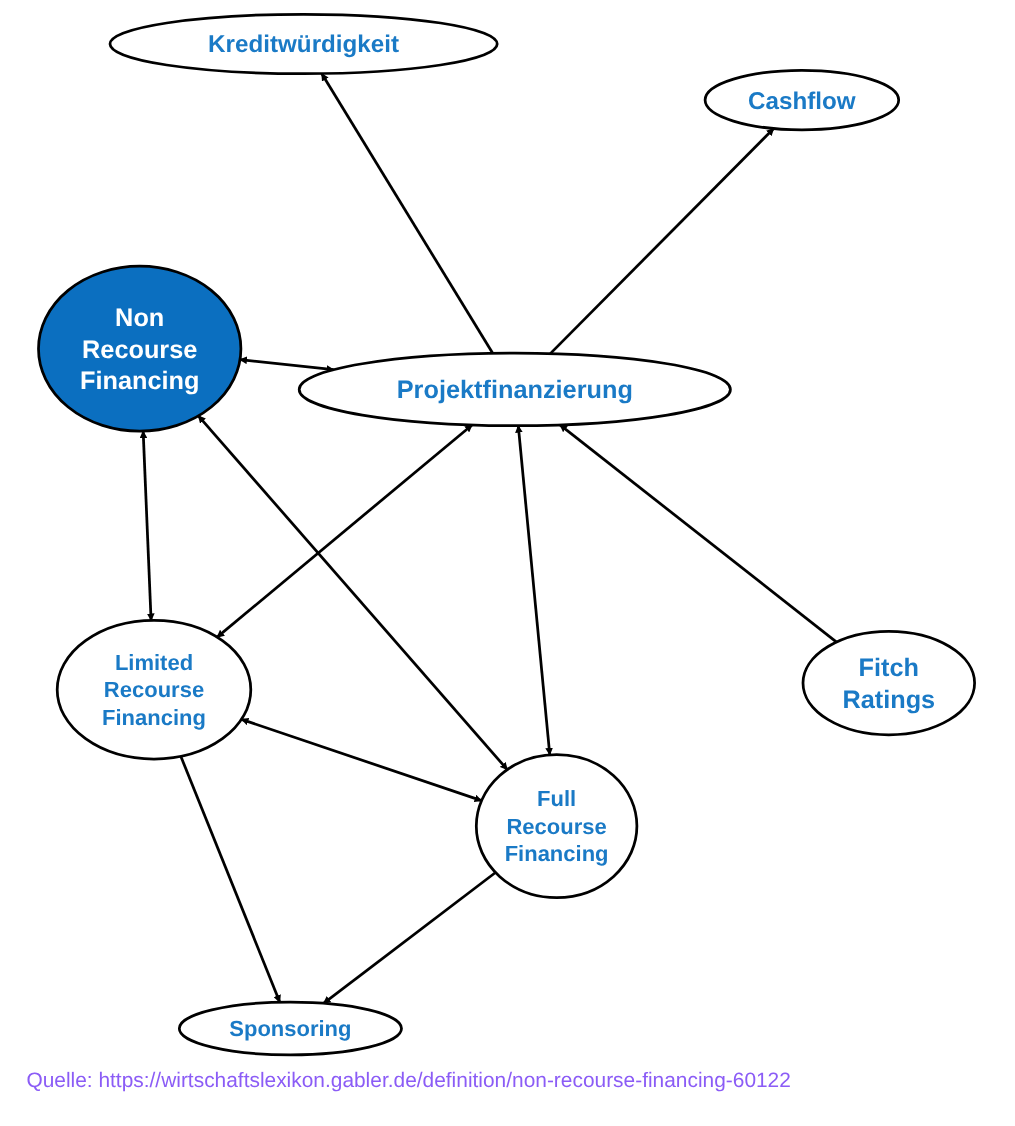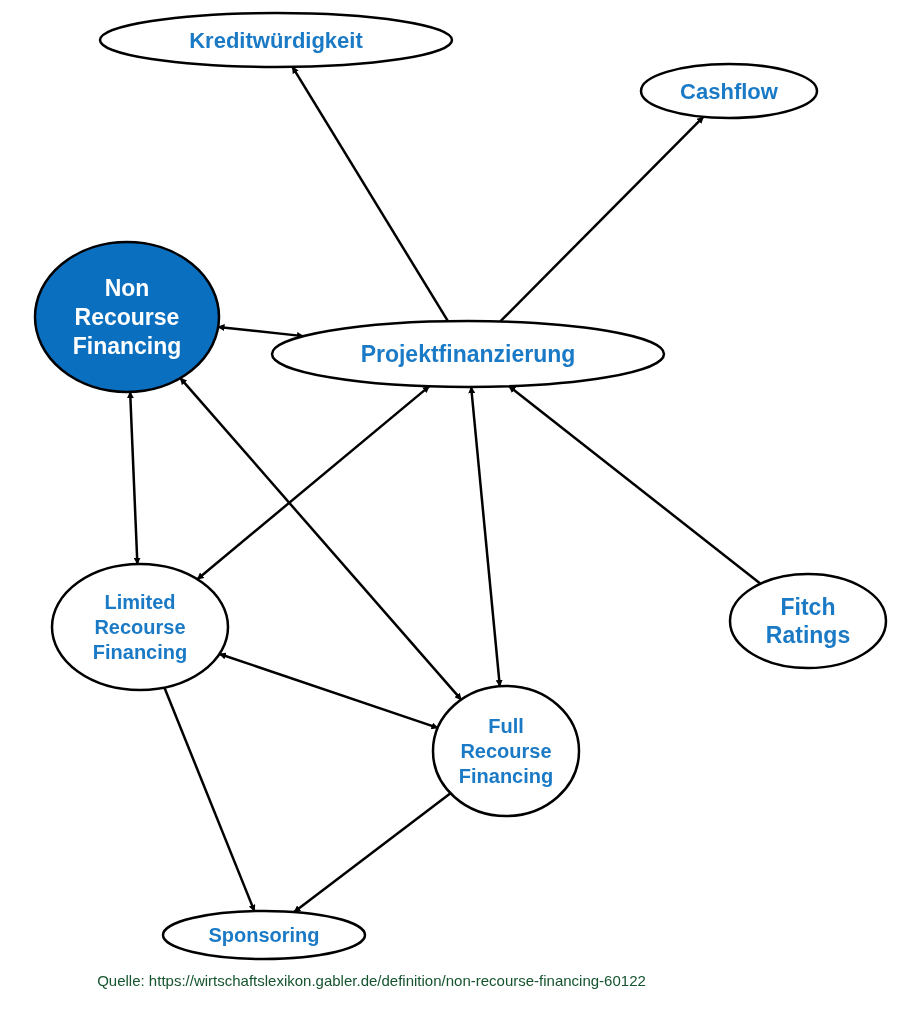--- a/index.html
+++ b/index.html
@@ -1,21 +1,21 @@
 <!DOCTYPE html>
 <html><head>
 <meta charset="utf-8">
 <style>
   html, body { margin: 0; padding: 0; background: #ffffff; }
   body { width: 923px; height: 1024px; position: relative; overflow: hidden; }
   svg { position: absolute; left: 0; top: 0; }
   .node-text { font-family: "Liberation Sans", sans-serif; font-weight: bold; fill: #1a7ac6; text-anchor: middle; }
   .node-text.filled { fill: #ffffff; }
   .caption { position: absolute; left: 0; width: 743px; top: 972px; text-align: center;
-             font-family: "Liberation Sans", sans-serif; font-size: 15px; color: #14532d; }
+             font-family: "Liberation Sans", sans-serif; font-size: 19px; color: #8b5cf6; }
 </style>
 </head>
 <body>
 
 <svg id="diagram" width="923" height="1024" viewBox="0 0 923 1024">
   <defs>
     <marker id="arrow" viewBox="0 0 10 10" refX="9" refY="5" markerWidth="7" markerHeight="7" orient="auto-start-reverse" markerUnits="userSpaceOnUse">
       <path d="M0,0 L10,5 L0,10 z" fill="#000"></path>
     </marker>
   </defs>

